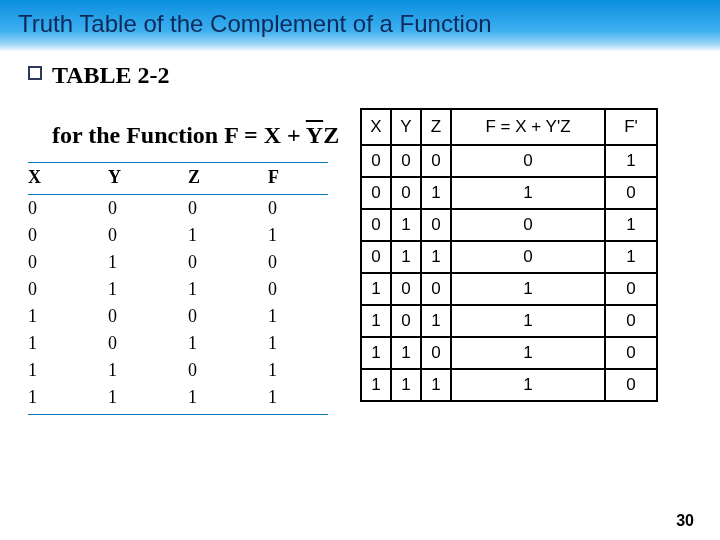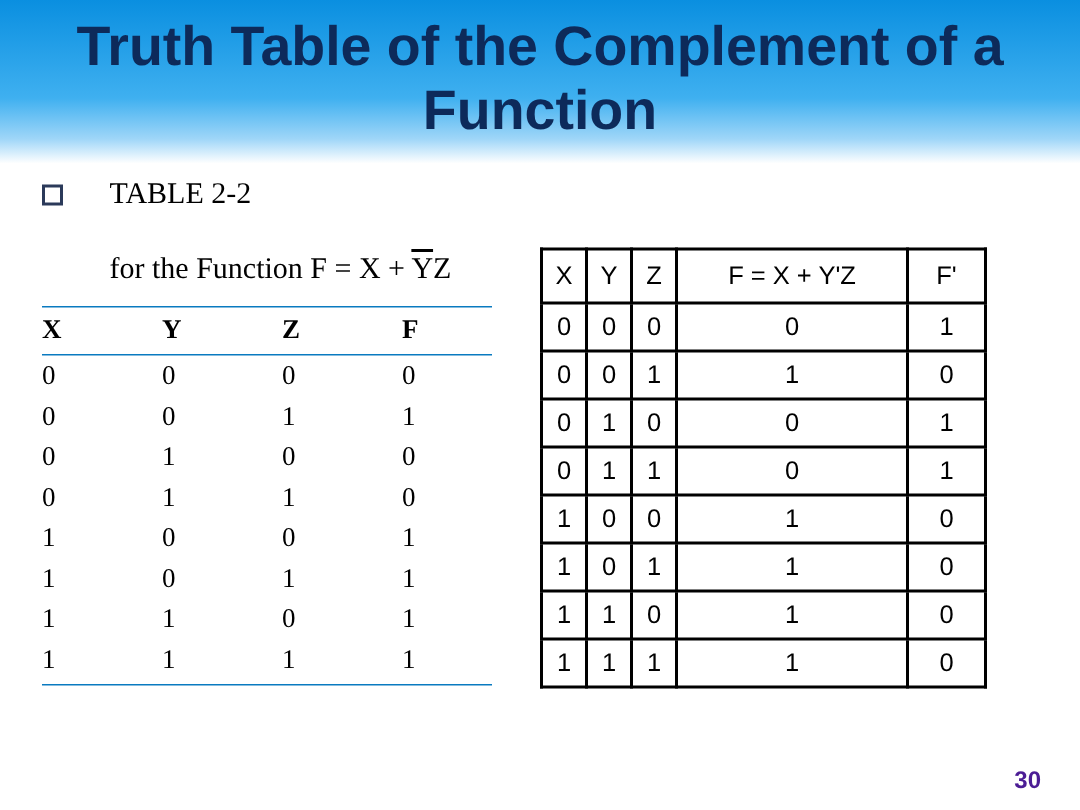--- a/index.html
+++ b/index.html
@@ -9,25 +9,24 @@
     background: #ffffff;
     font-family: Arial, Helvetica, sans-serif;
     position: relative;
     overflow: hidden;
   }
   .title-band {
     background: linear-gradient(to bottom, #0a8fe0 0%, #3fb0f0 60%, #9fd6f8 85%, #ffffff 100%);
     padding: 10px 18px 14px 18px;
   }
   .title-band h1 {
-    font-size: 37px;
-    font-weight: bold;
+    font-size: 24px;
+    font-weight: normal;
     color: #0d2a5a;
     line-height: 1.15;
-    text-align: center;
   }
   .content {
     display: flex;
     padding: 8px 10px 0 10px;
     gap: 10px;
   }
   .left {
     width: 340px;
     padding-left: 18px;
   }
@@ -39,25 +38,24 @@
   }
   .bullet-icon {
     width: 14px;
     height: 14px;
     border: 2px solid #2b3a5a;
     margin-top: 6px;
     flex-shrink: 0;
   }
   .caption {
     font-family: "Times New Roman", serif;
-    font-size: 20px;
+    font-size: 24px;
     line-height: 1.25;
-    font-weight: normal;
-    color: #000;
-    margin-left: 21px;
+    font-weight: bold;
+    color: #000;
   }
   .overline {
     text-decoration: overline;
   }
   .left-table {
     border-collapse: collapse;
     width: 300px;
     margin-top: 12px;
     font-family: "Times New Roman", serif;
     font-size: 18px;
@@ -104,21 +102,21 @@
   }
   .col-xyz { width: 30px; }
   .col-f { width: 154px; }
   .col-fp { width: 52px; }
   .page-num {
     position: absolute;
     right: 26px;
     bottom: 10px;
     font-size: 16px;
     font-weight: bold;
-    color: #4c1d95;
+    color: #000000;
   }
 </style>
 </head>
 <body>
 
 <div class="title-band">
   <h1>Truth Table of the Complement of a Function</h1>
 </div>
 
 <div class="content">

